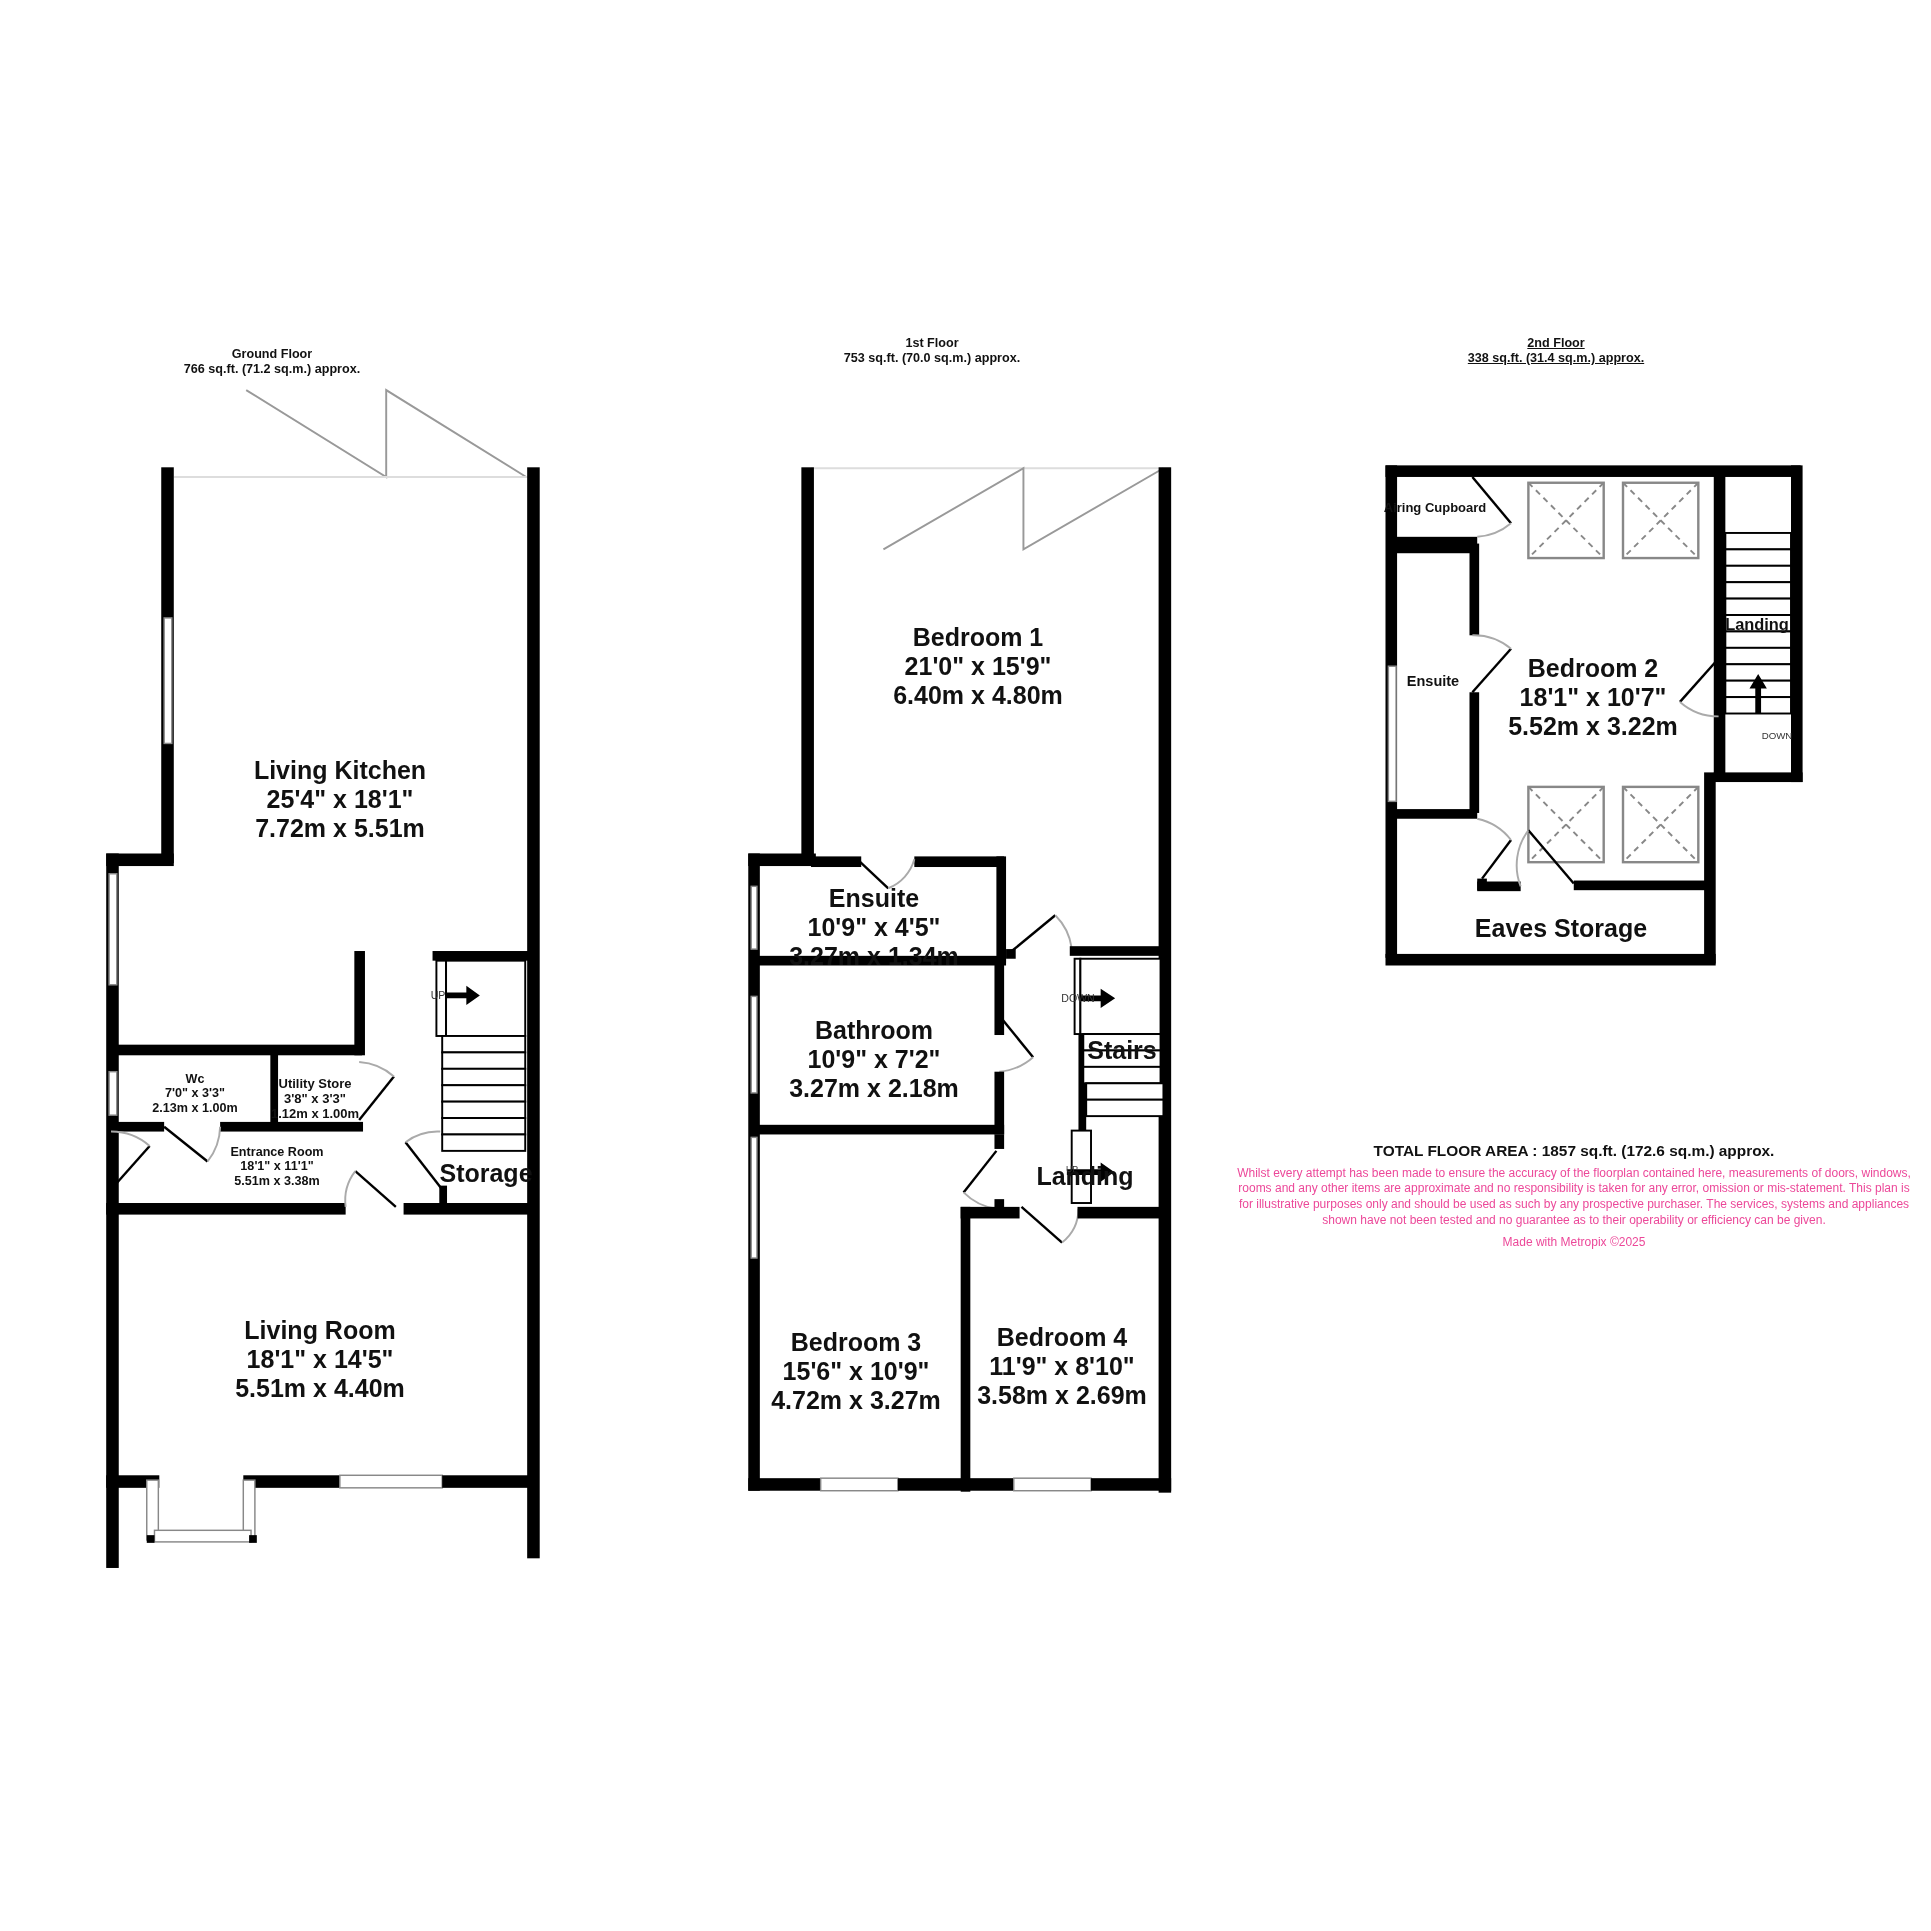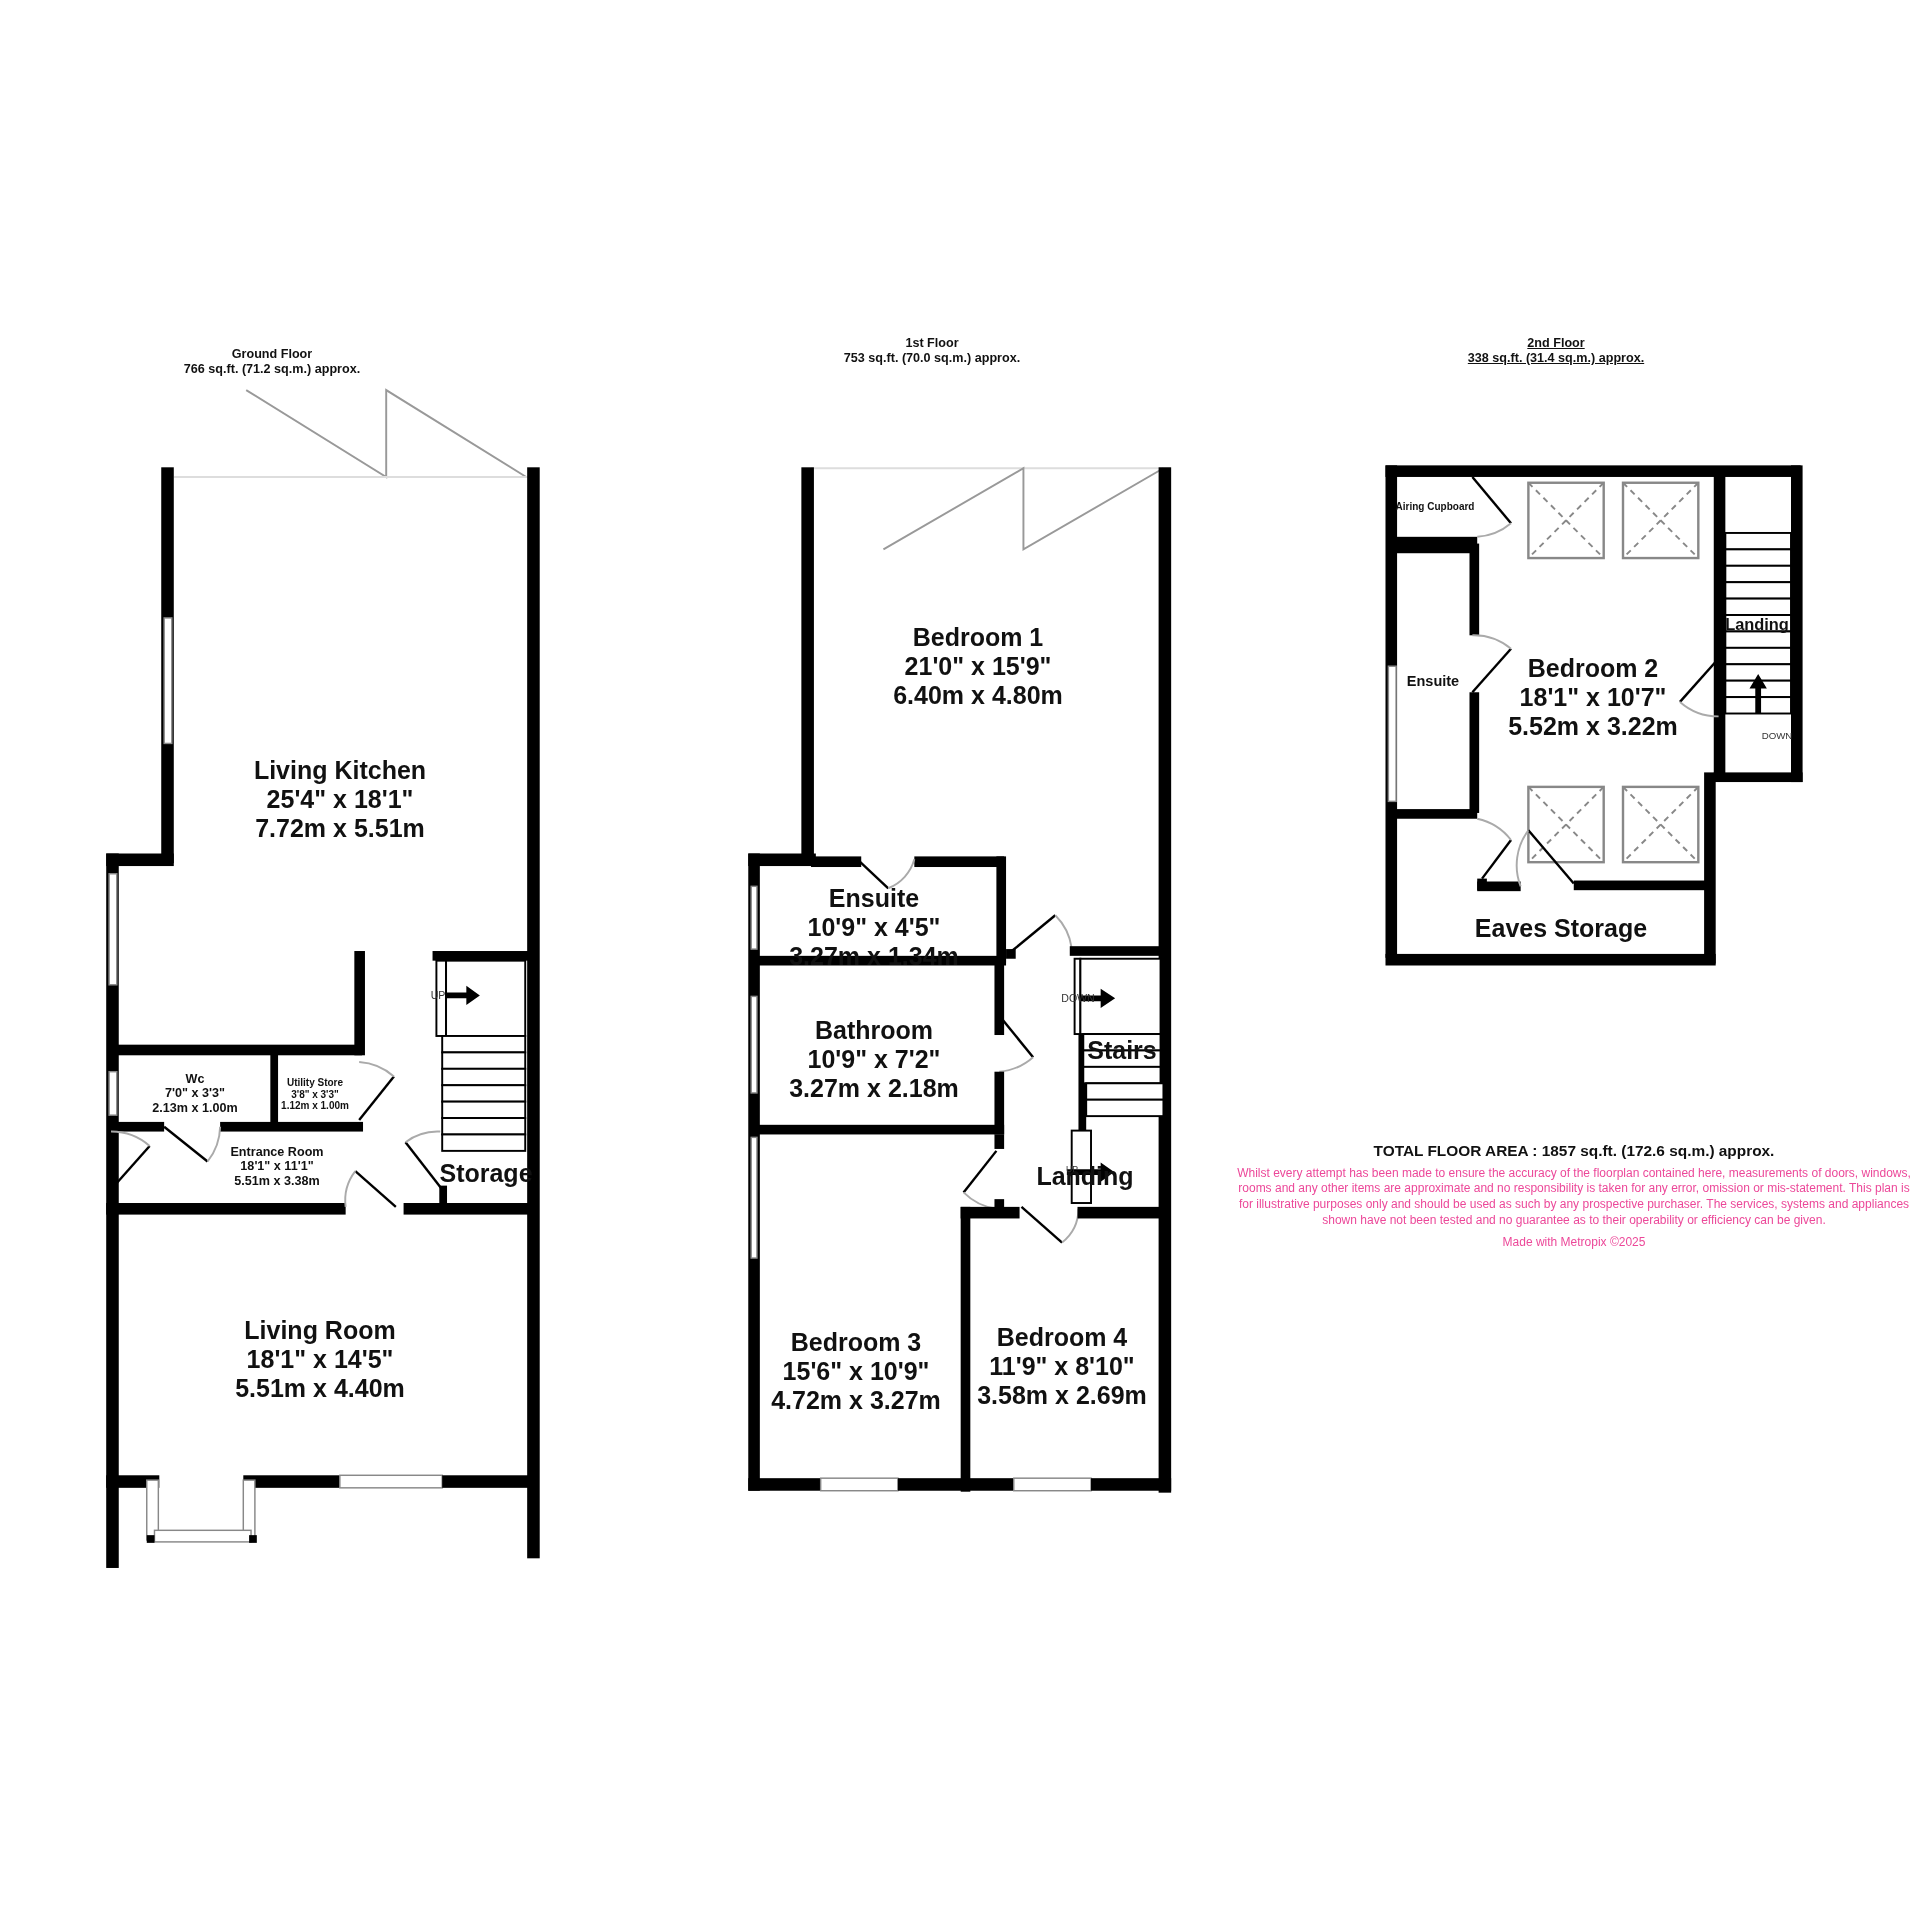--- a/index.html
+++ b/index.html
@@ -10,21 +10,21 @@
   .thin { stroke: #999; stroke-width: 2; fill: none; }
   .door { stroke: #000; stroke-width: 2.5; fill: none; }
   .arc { stroke: #aaa; stroke-width: 2; fill: none; }
   .win { fill: #fff; stroke: #888; stroke-width: 1.5; }
   .stair { stroke: #000; stroke-width: 2; fill: #fff; }
   .sky { fill: #fff; stroke: #888; stroke-width: 2.5; }
   .skyx { stroke: #888; stroke-width: 2; stroke-dasharray: 6 5; }
   .lbl { position: absolute; text-align: center; font-weight: bold; line-height: 1.15; white-space: nowrap; transform: translateX(-50%); }
   .lbl.big { font-size: 25px; }
   .lbl.mid { font-size: 12.6px; }
-  .lbl.sm { font-size: 10px; }
+  .lbl.sm { font-size: 13px; }
   .floor-title { position: absolute; text-align: center; font-weight: bold; font-size: 12.6px; line-height: 1.2; transform: translateX(-50%); white-space: nowrap; }
   .tag { position: absolute; font-size: 10.6px; color: #333; transform: translateX(-50%); padding-left: 40px; }
   .total { position: absolute; left: 1236px; top: 1142px; width: 676px; text-align: center; }
   .total .head { font-weight: bold; font-size: 15.4px; }
   .total .disc { font-size: 12px; line-height: 1.3; margin-top: 5.8px; color: #ec4899; }
 </style>
 </head>
 <body>
 
 <svg class="plan" viewBox="0 0 2000 2000">

